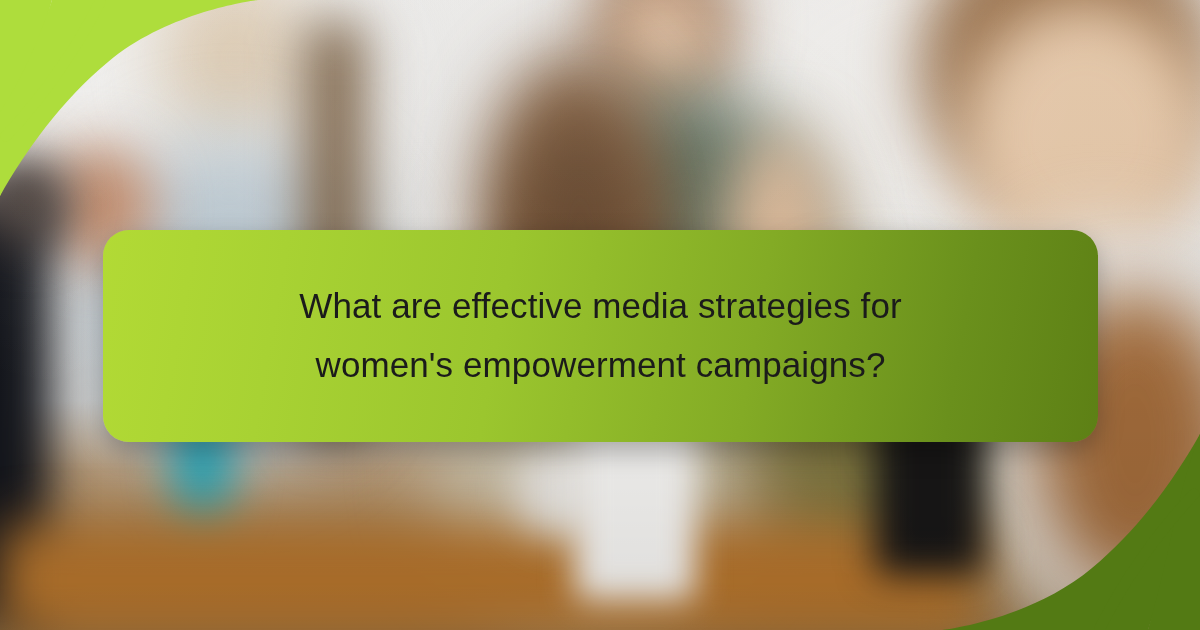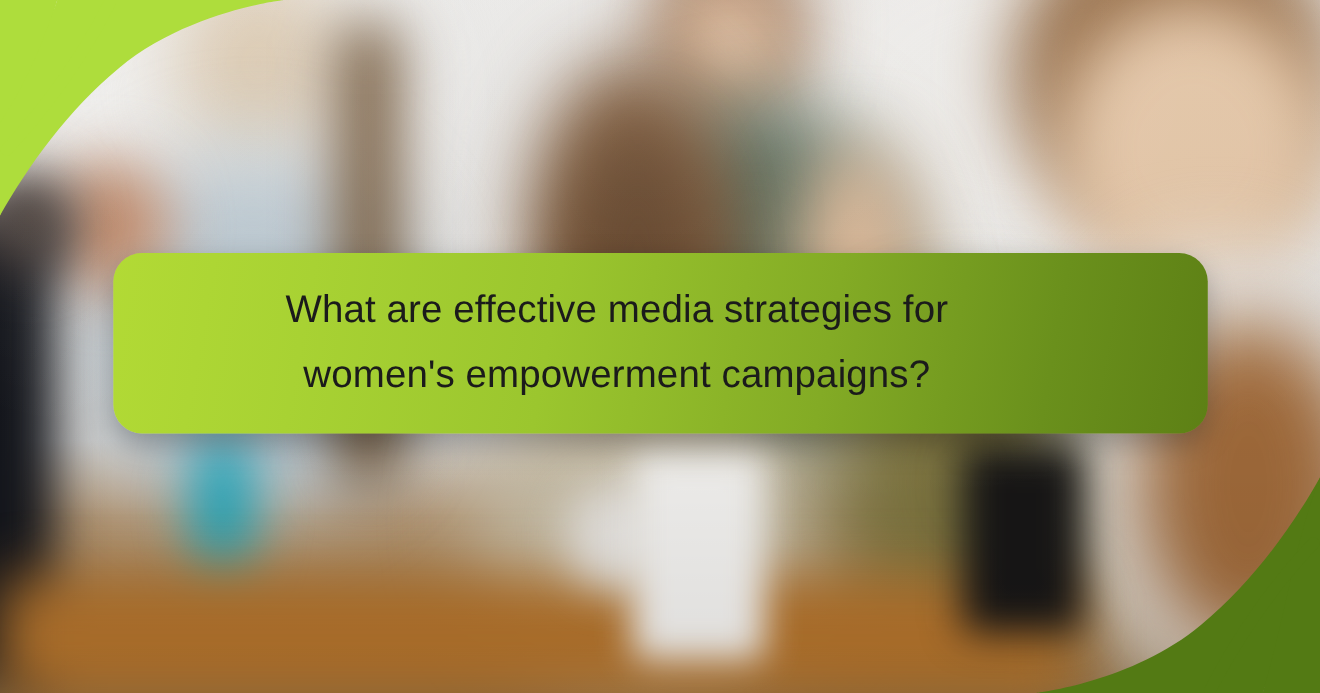--- a/index.html
+++ b/index.html
@@ -107,26 +107,27 @@
   }
   .leaf-tl { left:0;  top:0;     width:320px; height:220px; }
   .leaf-br { right:0; bottom:0;  width:320px; height:220px; }
 
   
   .banner {
     position:absolute;
     left:103px;
     top:230px;
     width:995px;
-    height:164px;
+    height:212px;
     border-radius:26px;
     background:linear-gradient(100deg, #b2da35 0%, #a8d233 18%, #9bc62e 40%, #83ab25 65%, #6a901c 85%, #5d8015 100%);
     box-shadow:0 10px 26px rgba(0,0,0,0.28);
     display:flex;
     align-items:center;
+    justify-content:center;
   }
 
   .banner-text {
     width:92%;
     text-align:center;
     color:#1b1b1b;
     font-family:"Liberation Sans", sans-serif;
     font-size:35px;
     font-weight:400;
     line-height:1.68;

